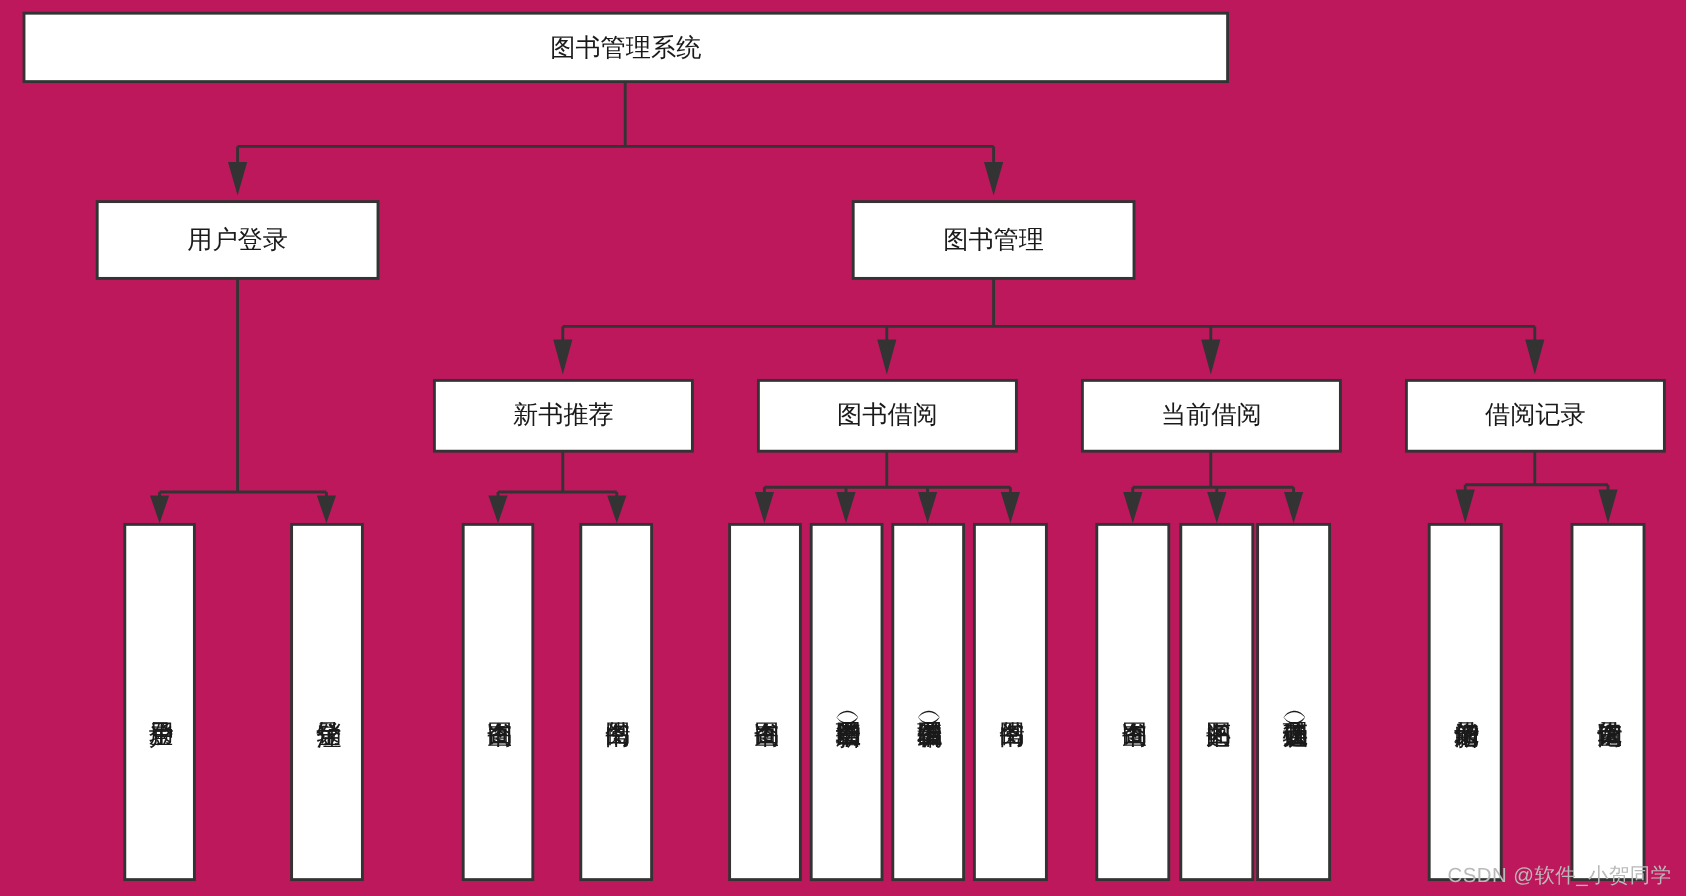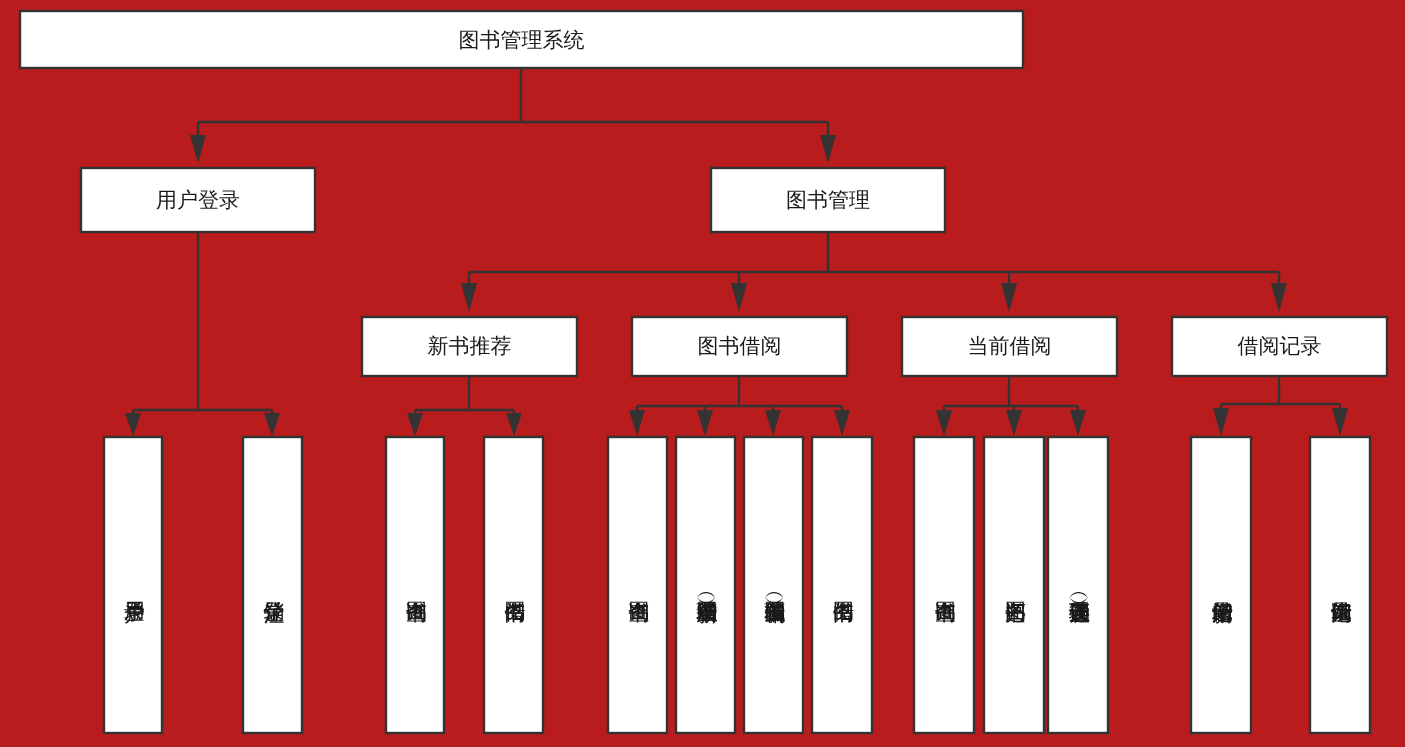--- a/index.html
+++ b/index.html
@@ -10,21 +10,21 @@
   body {
     width: 1405px;
     height: 747px;
     font-family: "Liberation Sans", "DejaVu Sans", sans-serif;
     overflow: hidden;
   }
   #diagram-root {
     position: relative;
     width: 1405px;
     height: 747px;
-    background: #b91c1c;
+    background: #be185d;
   }
   svg.diagram-canvas {
     position: absolute;
     top: 0;
     left: 0;
     width: 1405px;
     height: 747px;
     display: block;
   }
   .node-box {
@@ -233,14 +233,15 @@
       <rect class="node-box" x="1191" y="437" width="60" height="296"></rect>
       <text class="node-label-vertical" x="1221" y="585">新增借阅记录</text>
     </g>
     <g>
       <rect class="node-box" x="1310" y="437" width="60" height="296"></rect>
       <text class="node-label-vertical" x="1340" y="585">查询借阅记录</text>
     </g>
 
   </svg>
 
+  <div class="watermark">CSDN @软件_小贺同学</div>
 
 </div>
 
 </body></html>

